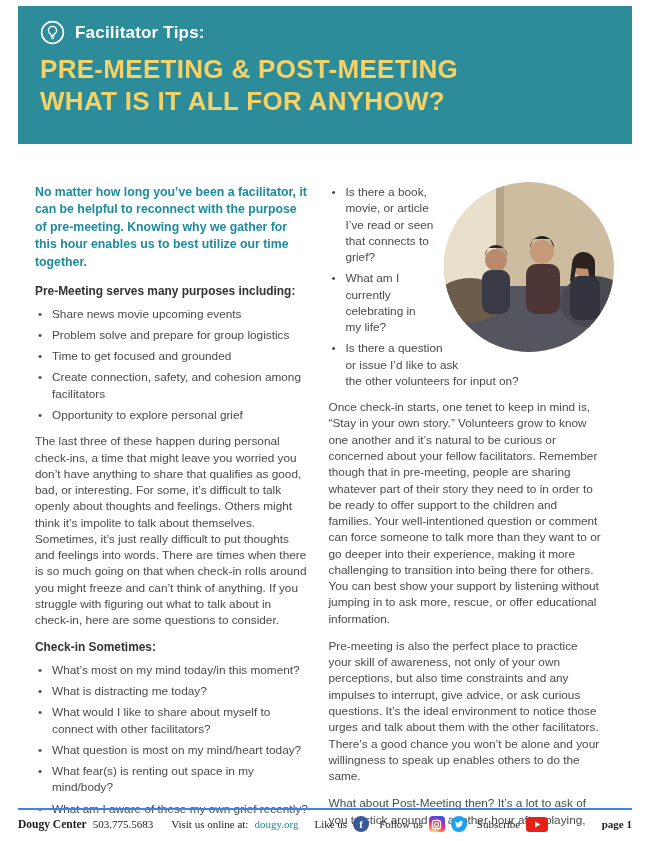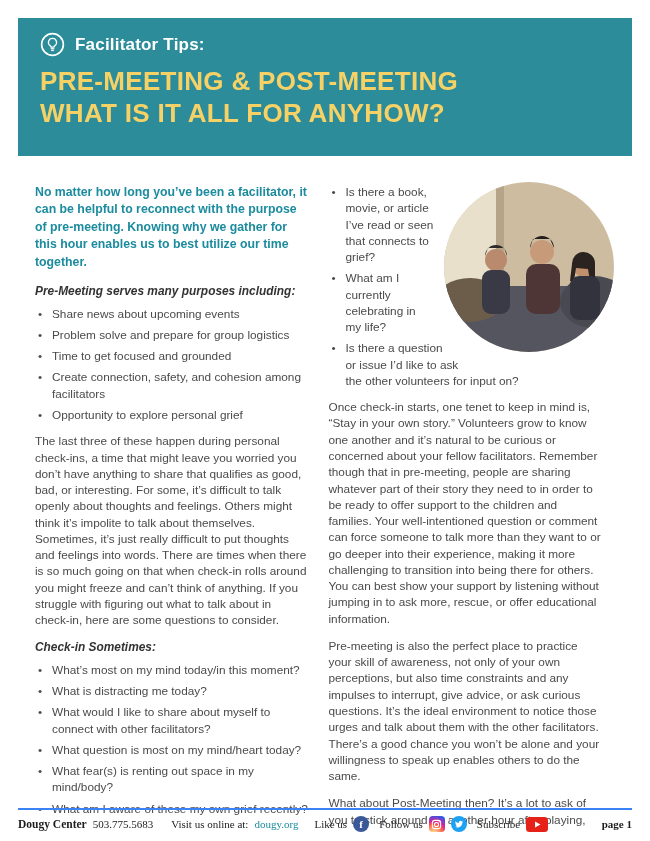--- a/index.html
+++ b/index.html
@@ -6,21 +6,21 @@
   html,body { background:#ffffff; }
   body {
     width:650px; height:841px;
     font-family:"Liberation Sans", sans-serif;
     color:#474747;
   }
   .page { position:relative; width:650px; height:841px; background:#fff; overflow:hidden; }
 
   
   .banner {
-    position:absolute; left:18px; right:18px; top:18px; height:138px;
+    position:absolute; left:18px; right:18px; top:6px; height:138px;
     background:#2C8C9A; color:#fff; padding:14px 20px 0 22px;
   }
   .kicker-row { display:flex; align-items:center; gap:10px; }
   .bulb { display:inline-flex; }
   .kicker { font-size:17px; font-weight:700; letter-spacing:0.2px; }
   .title {
     margin-top:9px; color:#F6D266; font-size:26px; font-weight:800;
     line-height:1.22; letter-spacing:0.3px;
   }
   .logo {
@@ -32,21 +32,21 @@
   .logo-sub { font-size:10px; letter-spacing:6px; font-weight:600; }
 
   
   .columns {
     position:absolute; top:184px; left:35px; right:48px;
     display:flex; gap:20px;
   }
   .col { flex:1; font-size:11.8px; line-height:1.38; color:#4a4a4a; }
   .col p { margin:0 0 11px; }
   .intro { color:#1B8B9E; font-weight:700; font-size:12.3px; line-height:1.42; margin-bottom:12px !important; }
-  .col h2 { font-size:11.9px; font-weight:700; color:#333; margin:0 0 6px;font-style:italic; }
+  .col h2 { font-size:11.9px; font-weight:700; color:#333; margin:0 0 6px; }
   .col ul { list-style:none; margin:0 0 10px; }
   .col li { position:relative; padding-left:17px; margin-bottom:5px; }
   .col li::before { content:"•"; position:absolute; left:3px; top:0; color:#4a4a4a; }
 
   
   .photo {
     float:right; width:170px; height:170px; border-radius:50%;
     overflow:hidden; shape-outside:circle(52%); shape-margin:10px;
     margin:-2px -12px 8px 10px;
   }
@@ -97,21 +97,21 @@
       <span>WHAT IS IT ALL FOR ANYHOW?</span>
     </h1>
   </header>
 
   <main class="columns">
 
     <section class="col">
       <p class="intro">No matter how long you’ve been a facilitator, it can be helpful to reconnect with the purpose of pre-meeting. Knowing why we gather for this hour enables us to best utilize our time together.</p>
       <h2>Pre-Meeting serves many purposes including:</h2>
       <ul>
-          <li>Share news about upcoming events</li>
+          <li>Share news movie upcoming events</li>
           <li>Problem solve and prepare for group logistics</li>
           <li>Time to get focused and grounded</li>
           <li>Create connection, safety, and cohesion among facilitators</li>
           <li>Opportunity to explore personal grief</li>
         </ul>
       <p>The last three of these happen during personal check-ins, a time that might leave you worried you don’t have anything to share that qualifies as good, bad, or interesting. For some, it’s difficult to talk openly about thoughts and feelings. Others might think it’s impolite to talk about themselves. Sometimes, it’s just really difficult to put thoughts and feelings into words. There are times when there is so much going on that when check-in rolls around you might freeze and can’t think of anything. If you struggle with figuring out what to talk about in check-in, here are some questions to consider.</p>
       <h2>Check-in Sometimes:</h2>
       <ul>
           <li>What’s most on my mind today/in this moment?</li>
           <li>What is distracting me today?</li>

